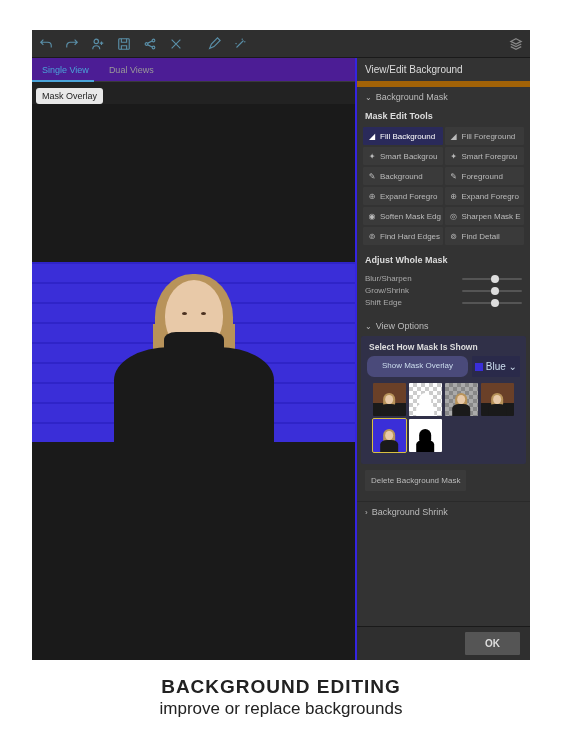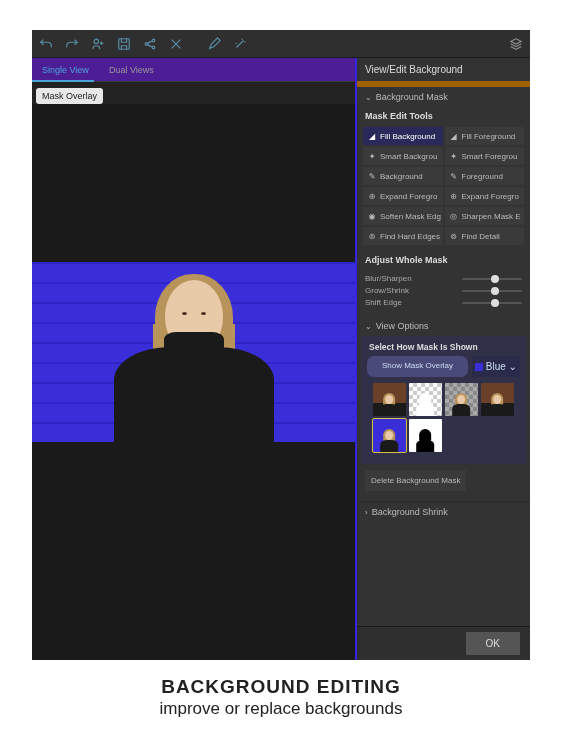--- a/index.html
+++ b/index.html
@@ -57,21 +57,21 @@
   .thumb-bg3 { background: repeating-conic-gradient(#888 0 25%, #aaa 0 50%) 0 0/8px 8px; }
   .thumb-bg4 { background: #3a2ed8; }
   .thumb-bg5 { background: #fff; }
   .thumb-person { position:absolute; left:50%; bottom:0; transform:translateX(-50%); width:60%; height:70%; }
   .tp-hair { position:absolute; top:0; left:50%; transform:translateX(-50%); width:60%; height:55%; background:#b8935a; border-radius:50% 50% 20% 20%; }
   .tp-face { position:absolute; top:8%; left:50%; transform:translateX(-50%); width:40%; height:40%; background:#e8c9a8; border-radius:50%; }
   .tp-body { position:absolute; bottom:0; left:50%; transform:translateX(-50%); width:90%; height:50%; background:#1a1a1a; border-radius:40% 40% 0 0; }
   .tp-sil { background:#000 !important; }
   .tp-white .tp-hair, .tp-white .tp-face, .tp-white .tp-body { background:#fff; }
   .delete-btn { margin: 6px 8px; padding: 6px; background: #3a3a3a; color: #bbb; font-size: 8px; text-align: center; cursor: pointer; border-radius: 1px; width: fit-content; }
-  .bottom-bar { height: 34px; background: #2f2f2f; display: flex; justify-content: flex-end; align-items: center; padding: 0 10px; border-top: 1px solid #1a1a1a; }
+  .bottom-bar { height: 34px; background: #2f2f2f; display: flex; justify-content: flex-end; align-items: center; padding: 0 10px; border-top: 1px solid #1a1a1a; font-weight: bold; }
   .ok-btn { background: #555; color: #ddd; font-size: 10px; padding: 6px 20px; cursor: pointer; border-radius: 1px; }
   .caption { position: absolute; left: 0; right: 0; top: 676px; text-align: center; color: #222; }
   .cap-title { font-size: 19px; font-weight: 700; letter-spacing: 1px; }
   .cap-sub { font-size: 17px; font-weight: 300; margin-top: 1px; }
 </style>
 </head>
 <body>
 
 <div class="app-frame">
   <div class="toolbar">

